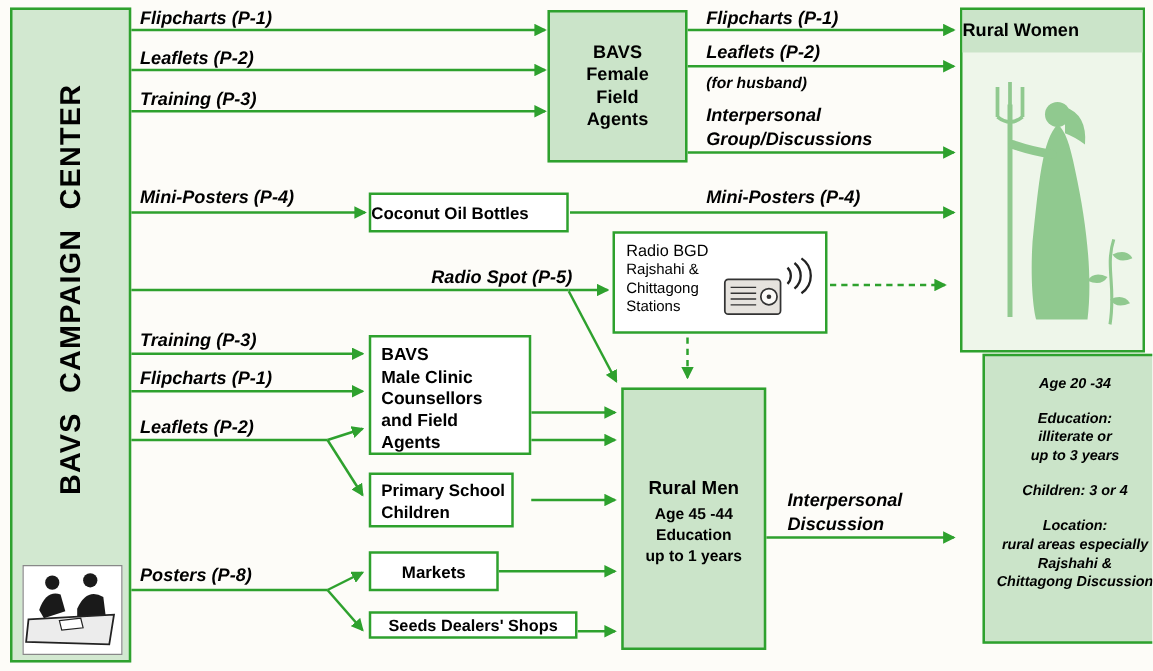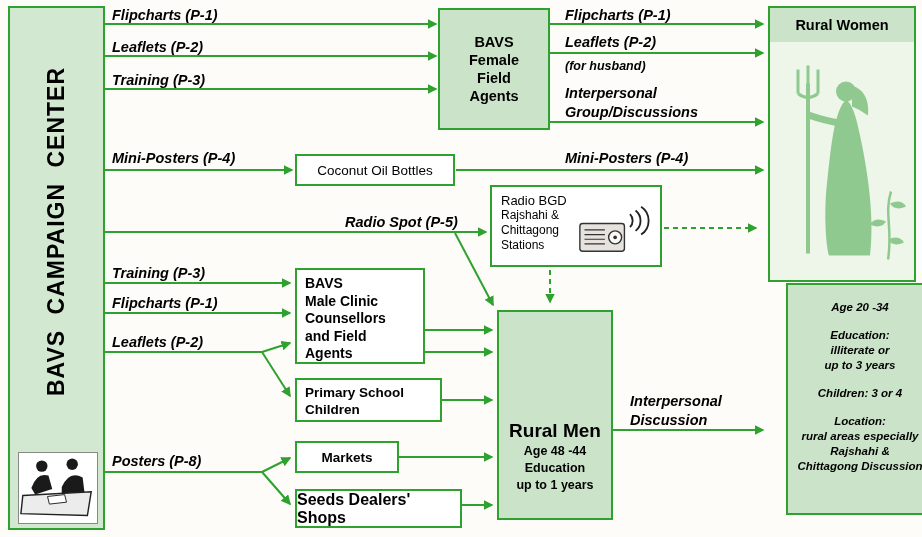--- a/index.html
+++ b/index.html
@@ -18,34 +18,34 @@
   
   .left-bar{left:8px;top:6px;width:97px;height:524px;background:#d2e8d0;}
   .vwrap{position:absolute;left:0;top:0;width:100%;height:448px;display:flex;align-items:center;justify-content:center;}
   .vtext{
     writing-mode:vertical-rl;transform:rotate(180deg);
     font-weight:900;font-size:23px;letter-spacing:1px;word-spacing:8px;white-space:nowrap;
   }
   .clipart{position:absolute;left:8px;top:444px;width:78px;height:70px;background:#fff;border:1px solid #888;}
   
   .female-box{left:438px;top:8px;width:112px;height:122px;display:flex;flex-direction:column;justify-content:center;align-items:center;text-align:center;font-weight:bold;font-size:14.5px;line-height:18px;}
-  .coconut-box{left:295px;top:154px;width:160px;height:32px;display:flex;align-items:center;justify-content:center;font-weight:normal;font-size:13.5px;}
+  .coconut-box{left:295px;top:154px;width:160px;height:32px;display:flex;align-items:center;font-weight:bold;font-size:13.5px;}
   .radio-box{left:490px;top:185px;width:172px;height:82px;}
   .radio-text{position:absolute;left:9px;top:6px;font-weight:normal;font-size:12px;line-height:15px;}
   .radio-title{font-size:13px;}
   .radio-icon{position:absolute;right:4px;top:16px;}
   .male-box{left:295px;top:268px;width:130px;height:96px;padding:5px 0 0 8px;font-weight:bold;font-size:14px;line-height:17.5px;}
-  .primary-box{left:295px;top:378px;width:147px;height:44px;padding:4px 0 0 8px;font-weight:bold;font-size:13.5px;line-height:17px;}
+  .primary-box{left:295px;top:378px;width:116px;height:44px;padding:4px 0 0 8px;font-weight:bold;font-size:13.5px;line-height:17px;}
   .markets-box{left:295px;top:441px;width:104px;height:32px;display:flex;align-items:center;justify-content:center;font-weight:bold;font-size:13.5px;}
-  .seeds-box{left:295px;top:489px;width:167px;height:39px;display:flex;align-items:center;justify-content:center;font-weight:bold;font-size:16px;}
+  .seeds-box{left:295px;top:489px;width:167px;height:22px;display:flex;align-items:center;justify-content:center;font-weight:bold;font-size:13px;}
   .ruralmen-box{left:497px;top:310px;width:116px;height:210px;text-align:center;padding-top:70px;font-size:12.5px;line-height:17px;font-weight:bold;}
-  .ruralmen-title{font-size:19px;margin-bottom:4px;margin-top:40px;}
+  .ruralmen-title{font-size:15px;margin-bottom:4px;}
   
   .rw-box{left:768px;top:6px;width:148px;height:276px;background:#eef6ea;}
-  .rw-header{height:34px;background:#cbe4c9;display:flex;align-items:center;justify-content:center;font-weight:bold;font-size:14.5px;}
+  .rw-header{height:34px;background:#cbe4c9;display:flex;align-items:center;justify-content:flex-start;font-weight:bold;font-size:14.5px;}
   .woman-ill{position:absolute;left:12px;top:40px;}
   .demo-box{left:768px;top:283px;width:148px;height:232px;text-align:center;font-style:italic;font-weight:bold;font-size:11.5px;padding-top:15px;margin-left:18px;}
   .dline{line-height:15px;}
   .dgap{height:13px;}
 </style>
 </head>
 <body>
 
 <div class="canvas">
 
@@ -170,21 +170,21 @@
   <div class="box markets-box">
     <span>Markets</span>
   </div>
 
   <div class="box seeds-box">
     <span>Seeds Dealers' Shops</span>
   </div>
 
   <div class="box fill ruralmen-box">
     <div class="ruralmen-title">Rural Men</div>
-    <div>Age 48 -44</div>
+    <div>Age 45 -44</div>
     <div>Education</div>
     <div>up to 1 years</div>
   </div>
 
   <div class="box rw-box">
     <div class="rw-header">
       <span>Rural Women</span>
     </div>
     <svg class="woman-ill" width="124" height="226" viewBox="0 0 124 215">
       <g fill="#90c98f" stroke="#90c98f">

